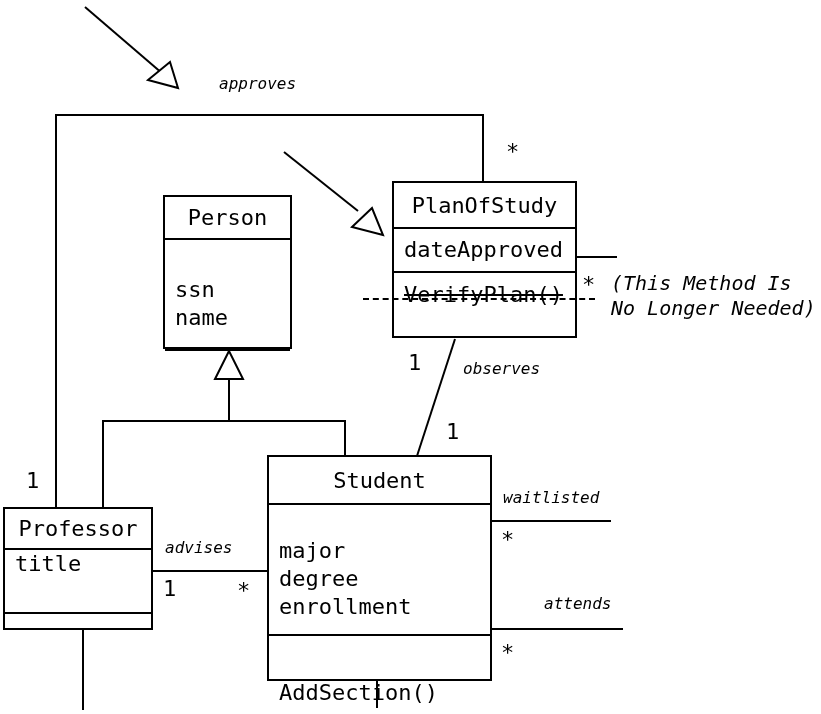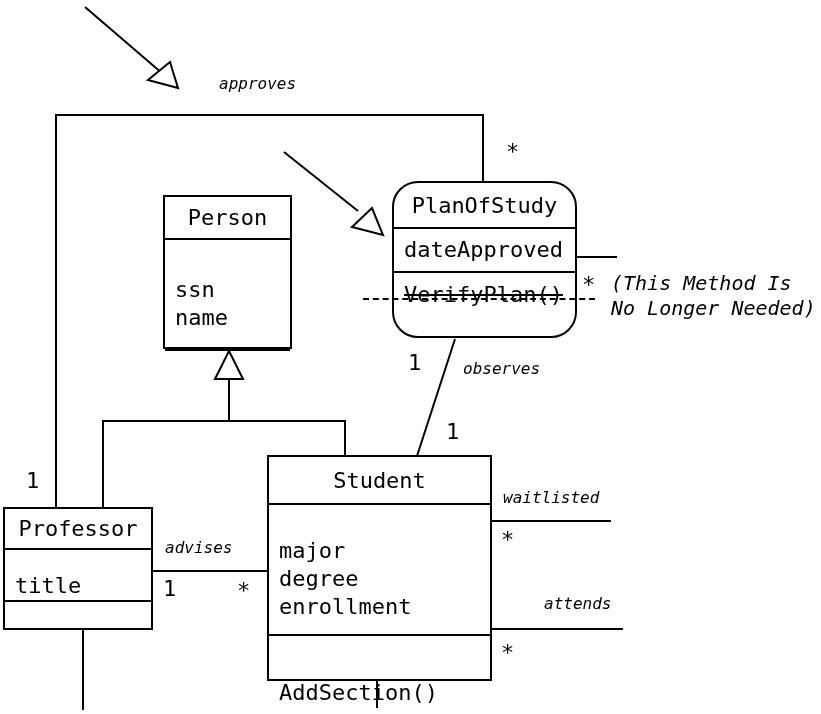--- a/index.html
+++ b/index.html
@@ -65,37 +65,37 @@
     <div class="title" style="height:41px;">
       <span>Person</span>
     </div>
     <div class="attrs" style="height:87px;padding-top:12px;">
       <div class="attr">ssn</div>
       <div class="attr">name</div>
     </div>
     <div class="ops"></div>
   </div>
 
-  <div class="cls" style="left:392px;top:181px;width:185px;height:157px;border-radius:26px;">
+  <div class="cls" style="left:392px;top:181px;width:185px;height:157px;">
     <div class="title" style="height:44px;">
       <span>PlanOfStudy</span>
     </div>
     <div class="attrs" style="height:44px;display:flex;align-items:center;">
       <div class="attr">dateApproved</div>
     </div>
     <div class="ops" style="padding-top:9px;">
       <div class="op strike">VerifyPlan()</div>
     </div>
   </div>
 
   <div class="cls" style="left:3px;top:507px;width:150px;height:123px;">
     <div class="title" style="height:39px;">
       <span>Professor</span>
     </div>
-    <div class="attrs" style="height:52px;display:flex;align-items:flex-end;">
+    <div class="attrs" style="height:64px;display:flex;align-items:flex-start;">
       <div class="attr">title</div>
     </div>
     <div class="ops"></div>
   </div>
 
   <div class="cls" style="left:267px;top:455px;width:225px;height:226px;gap:20px;">
     <div class="title" style="height:46px;">
       <span>Student</span>
     </div>
     <div class="attrs" style="height:111px;padding-top:12px;">

